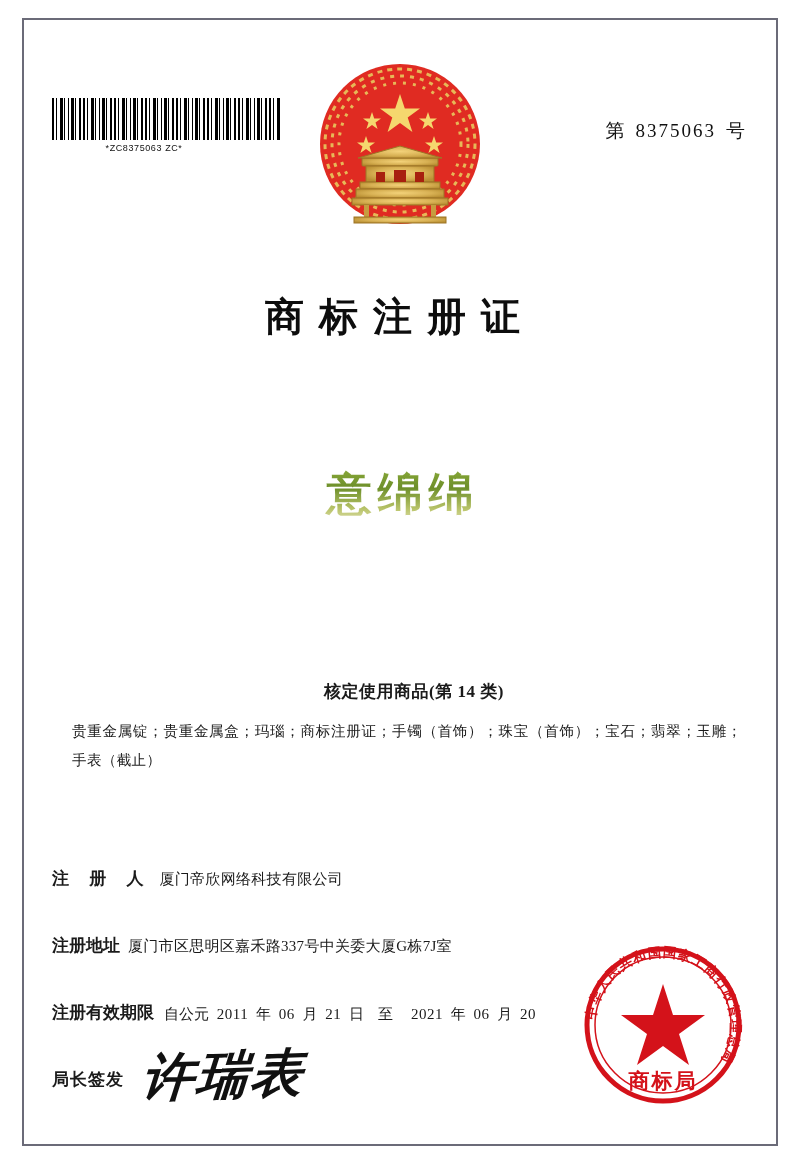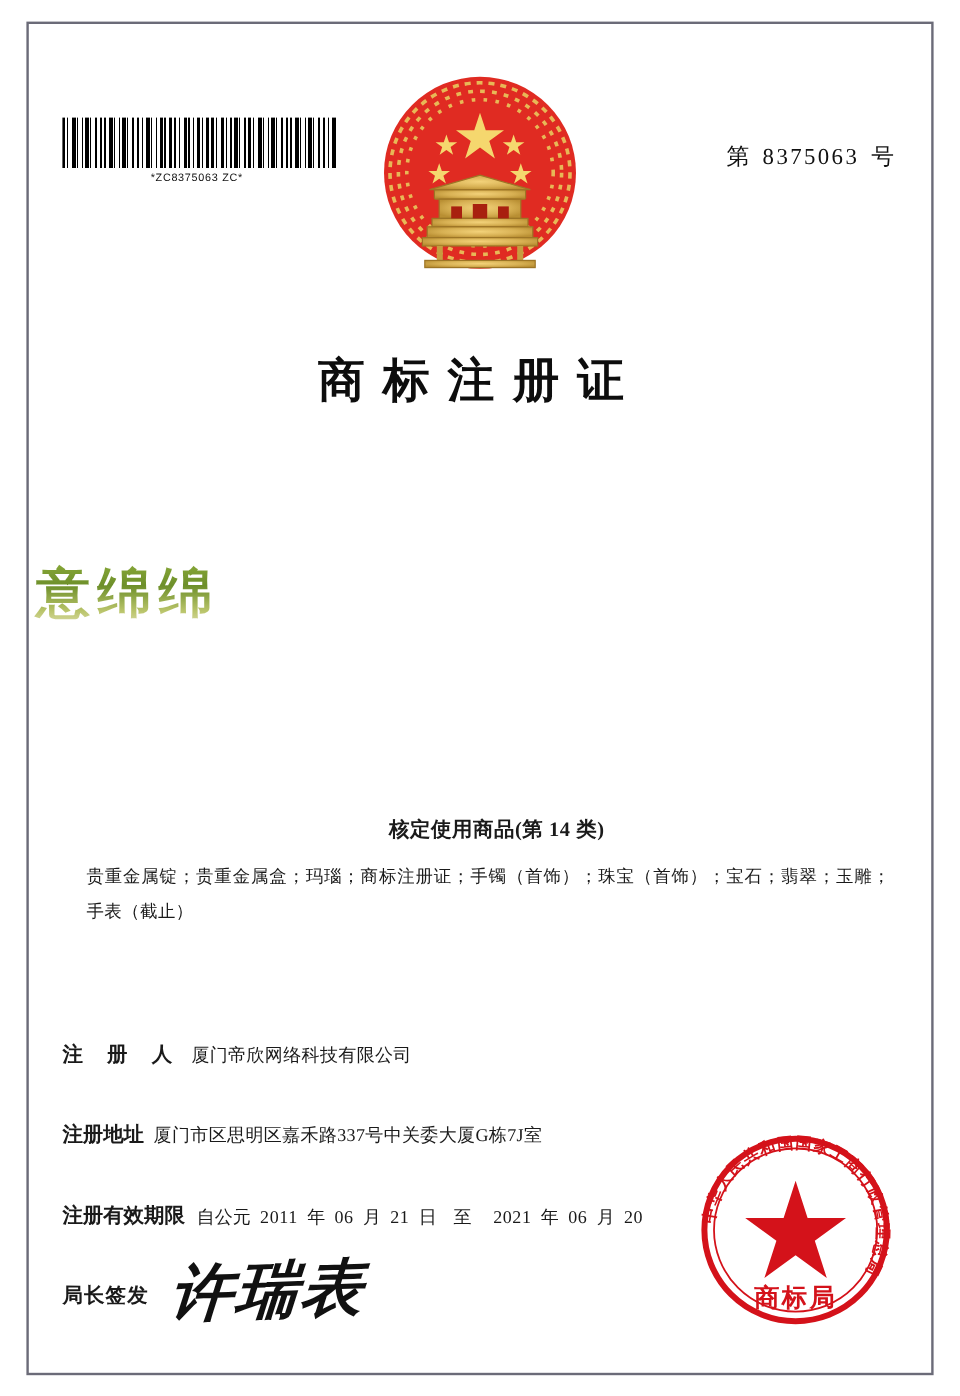--- a/index.html
+++ b/index.html
@@ -30,21 +30,21 @@
   .top-row {
     position: relative;
     height: 250px;
   }
 
   
   .barcode-block {
     position: absolute;
     left: 28px;
     top: 78px;
-    width: 224px;
+    width: 184px;
     text-align: center;
   }
   .barcode-bars {
     height: 42px;
     width: 228px;
     background-image:
       repeating-linear-gradient(to right,
         #000 0px, #000 2px, #fff 2px, #fff 4px,
         #000 4px, #000 5px, #fff 5px, #fff 8px,
         #000 8px, #000 11px, #fff 11px, #fff 12px,
@@ -95,20 +95,21 @@
     font-size: 39px;
     font-weight: bold;
     letter-spacing: 15px;
     padding-left: 0;
     margin-top: 20px;
     color: #0d0d0d;
   }
 
   
   .mark-name {
+    text-align: center;
     font-size: 45px;
     font-weight: bold;
     letter-spacing: 6px;
     padding-left: 6px;
     margin-top: 120px;
     background: linear-gradient(180deg, #8fae3c 0%, #6d8f2a 40%, #b9c46a 75%, #e4e2b8 100%);
     -webkit-background-clip: text;
     background-clip: text;
     color: #7d9a33;
     -webkit-text-fill-color: transparent;

